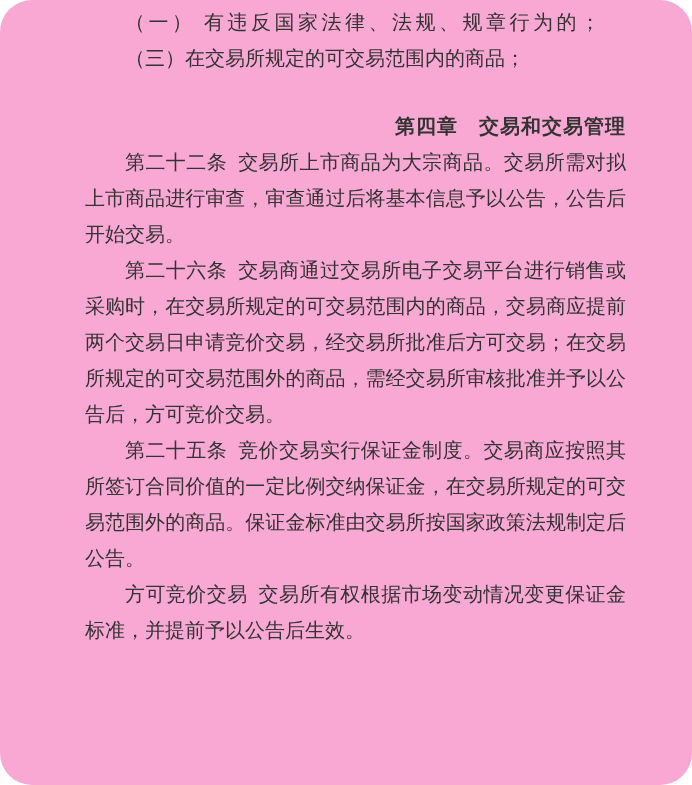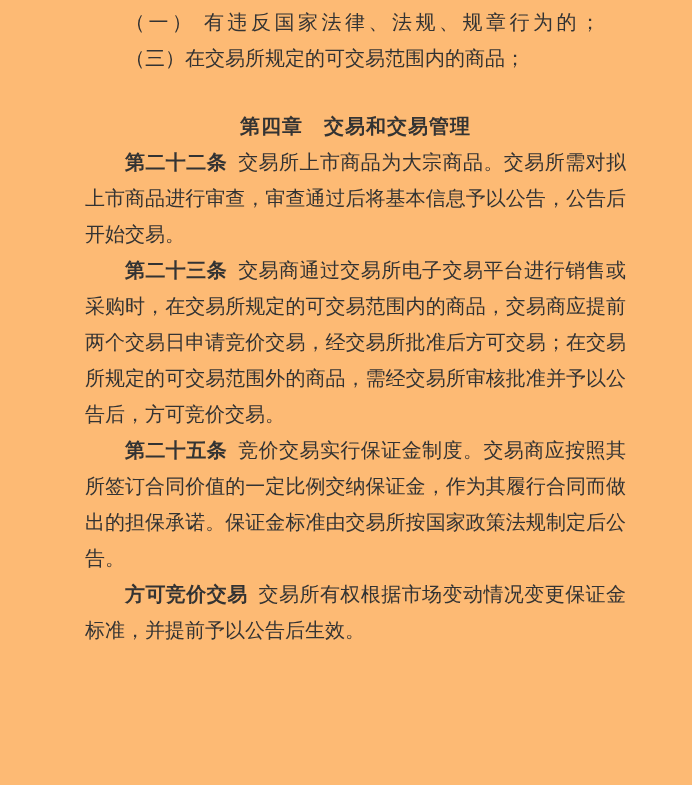--- a/index.html
+++ b/index.html
@@ -11,21 +11,22 @@
     height: 785px;
     background: #ffffff;
     overflow: hidden;
     position: relative;
     font-family: "Liberation Serif", "DejaVu Serif", serif;
     color: #333333;
   }
   .page {
     position: absolute;
     inset: 0;
-    background: #fdba74;
+    background: #f9a8d4;
+    border-radius: 32px;
   }
   .content {
     position: absolute;
     left: 85px;
     top: 4px;
     width: 541px;
     font-size: 20px;
     line-height: 36px;
     text-align: justify;
     text-justify: inter-character;
@@ -37,46 +38,46 @@
     text-indent: 2em;
   }
   .list-item.spread {
     letter-spacing: 3.5px;
   }
   .chapter-heading {
     margin: 32px 0 0 0;
     font-size: 20px;
     font-weight: bold;
     line-height: 36px;
-    text-align: center;
+    text-align: right;
     text-indent: 0;
     letter-spacing: 1px;
   }
   .article {
     text-indent: 2em;
   }
   .art-num {
-    font-weight: bold;
+    font-weight: normal;
     margin-right: 0.55em;
   }
 </style>
 </head>
 <body>
 
 <div class="page">
   <div class="content">
 
     <p class="list-item spread">（一） 有违反国家法律、法规、规章行为的；</p>
     <p class="list-item">（三）在交易所规定的可交易范围内的商品；</p>
 
     <p class="chapter-heading">第四章　交易和交易管理</p>
 
     <p class="article"><span class="art-num">第二十二条</span><span>交易所上市商品为大宗商品。交易所需对拟上市商品进行审查，审查通过后将基本信息予以公告，公告后开始交易。</span></p>
 
-    <p class="article"><span class="art-num">第二十三条</span><span>交易商通过交易所电子交易平台进行销售或采购时，在交易所规定的可交易范围内的商品，交易商应提前两个交易日申请竞价交易，经交易所批准后方可交易；在交易所规定的可交易范围外的商品，需经交易所审核批准并予以公告后，方可竞价交易。</span></p>
+    <p class="article"><span class="art-num">第二十六条</span><span>交易商通过交易所电子交易平台进行销售或采购时，在交易所规定的可交易范围内的商品，交易商应提前两个交易日申请竞价交易，经交易所批准后方可交易；在交易所规定的可交易范围外的商品，需经交易所审核批准并予以公告后，方可竞价交易。</span></p>
 
 
-    <p class="article"><span class="art-num">第二十五条</span><span>竞价交易实行保证金制度。交易商应按照其所签订合同价值的一定比例交纳保证金，作为其履行合同而做出的担保承诺。保证金标准由交易所按国家政策法规制定后公告。</span></p>
+    <p class="article"><span class="art-num">第二十五条</span><span>竞价交易实行保证金制度。交易商应按照其所签订合同价值的一定比例交纳保证金，在交易所规定的可交易范围外的商品。保证金标准由交易所按国家政策法规制定后公告。</span></p>
 
     <p class="article"><span class="art-num">方可竞价交易</span><span>交易所有权根据市场变动情况变更保证金标准，并提前予以公告后生效。</span></p>
 
   </div>
 </div>
 
 </body></html>

